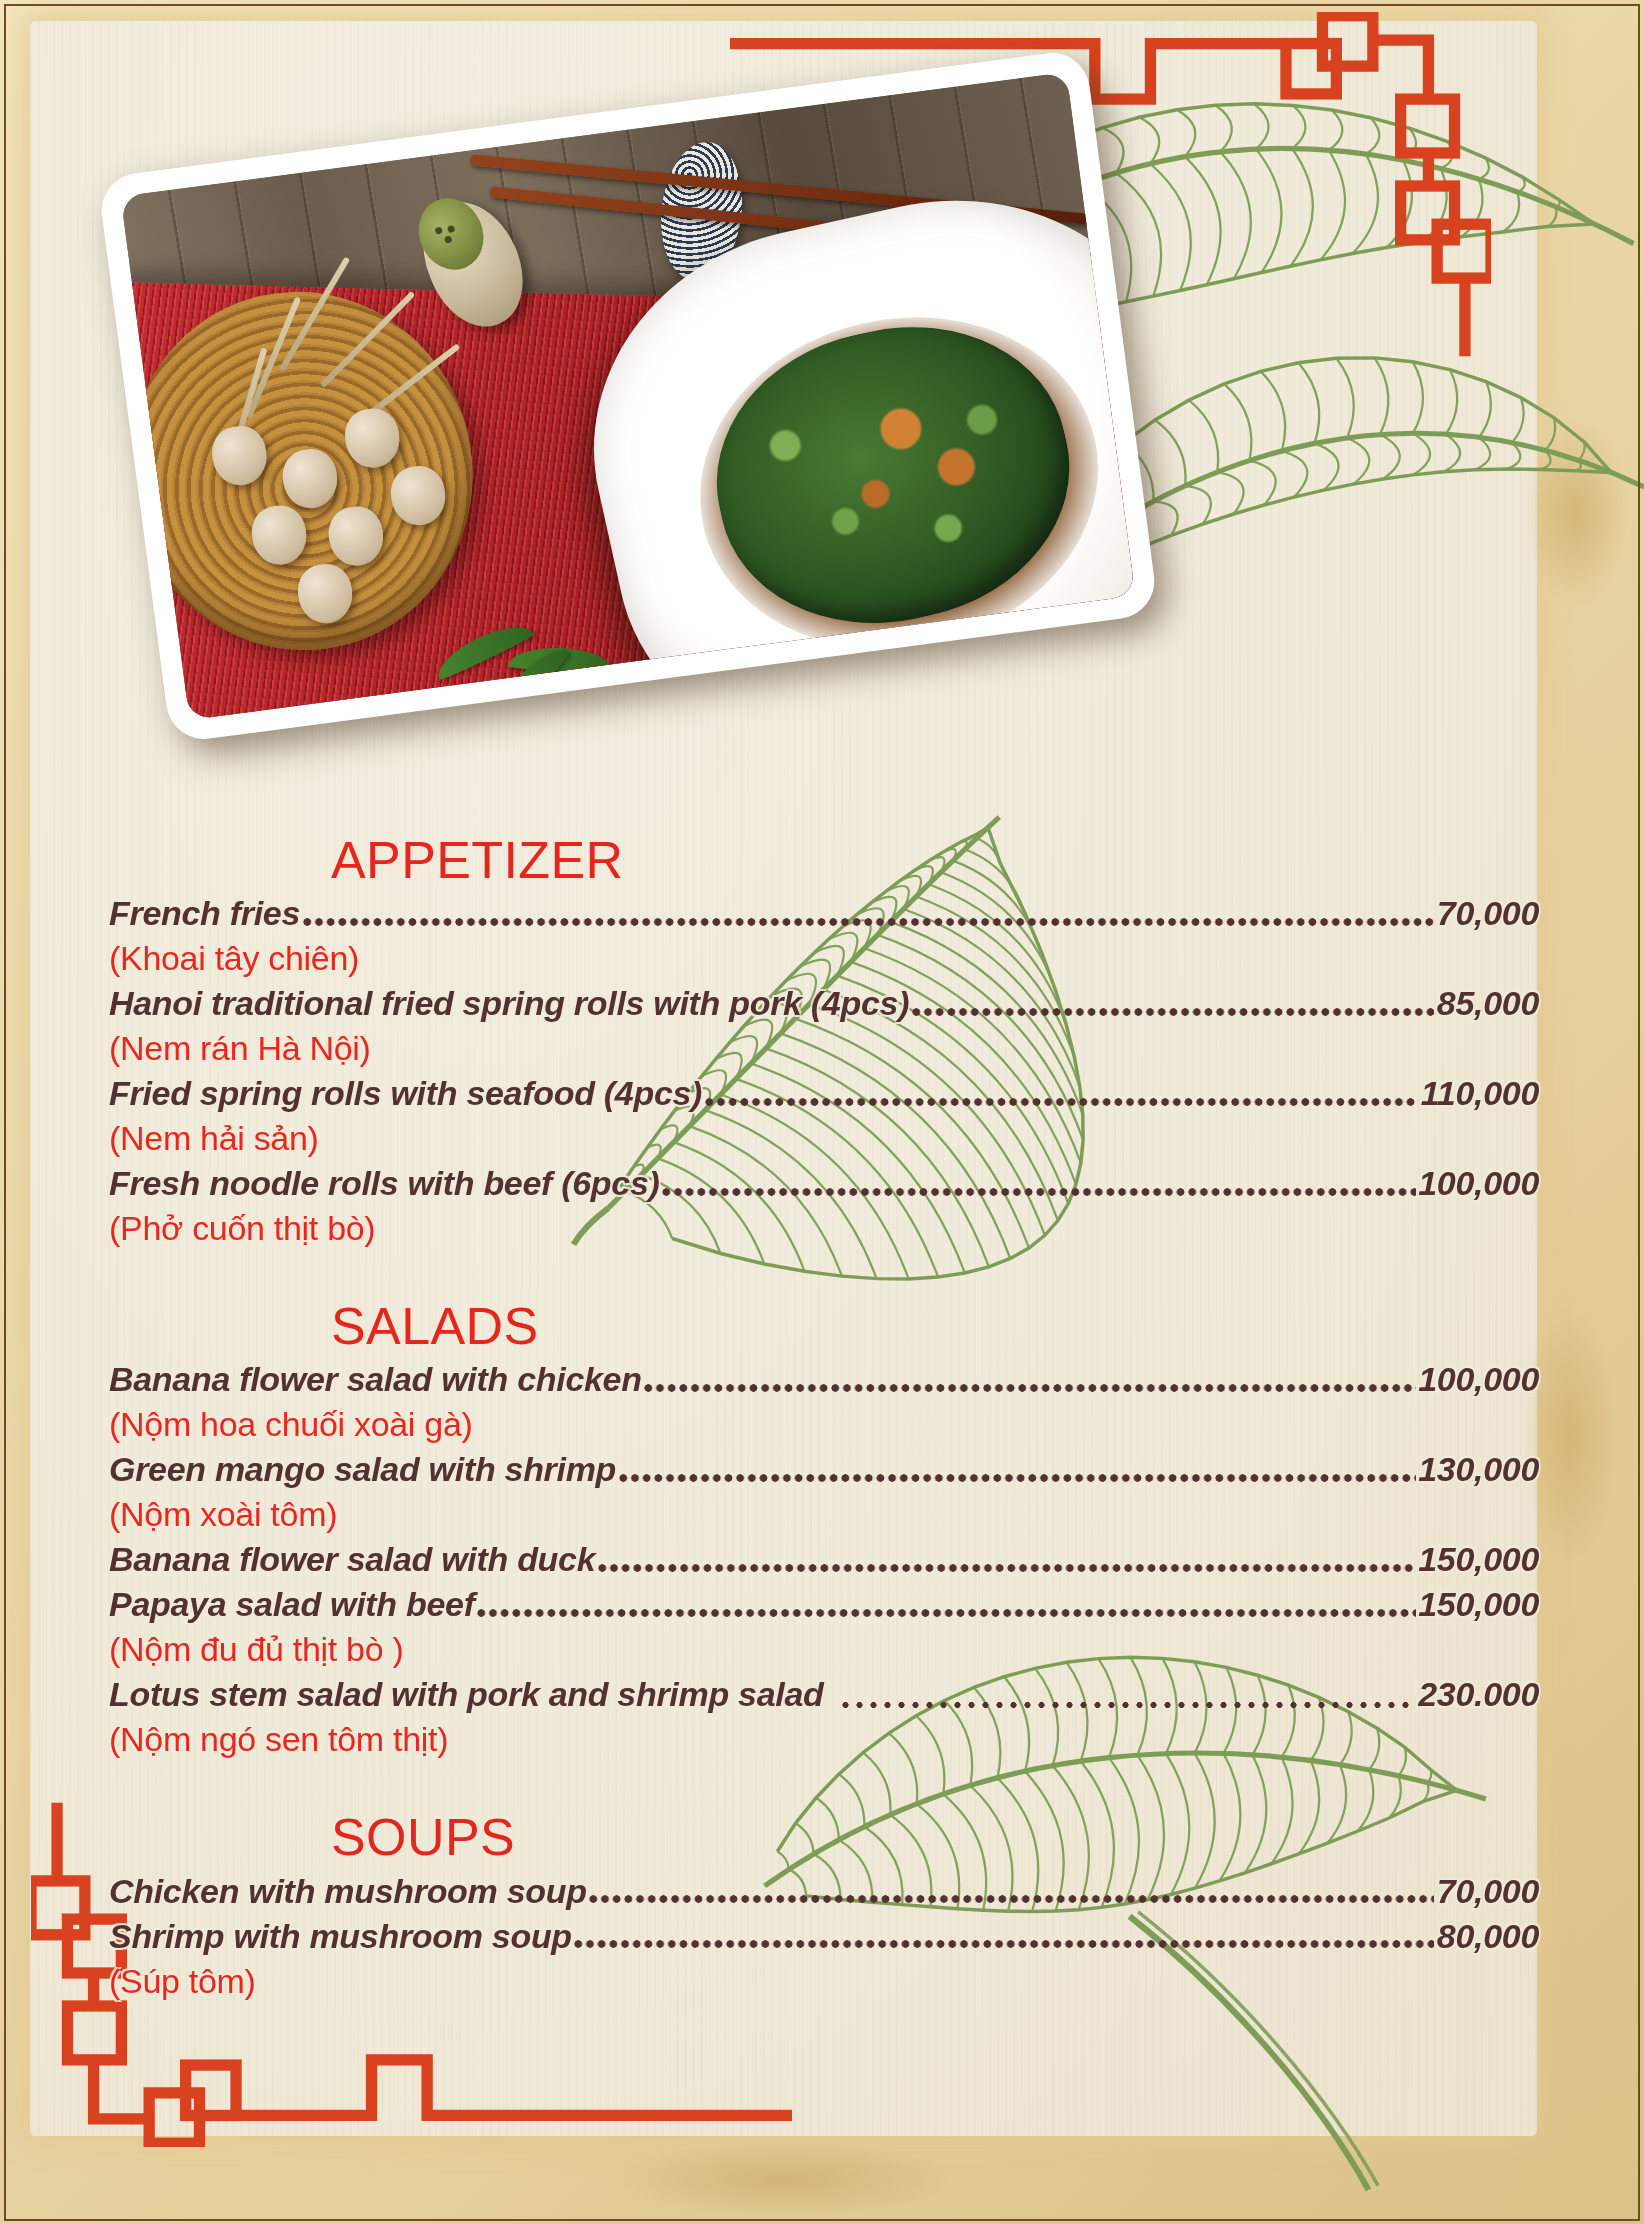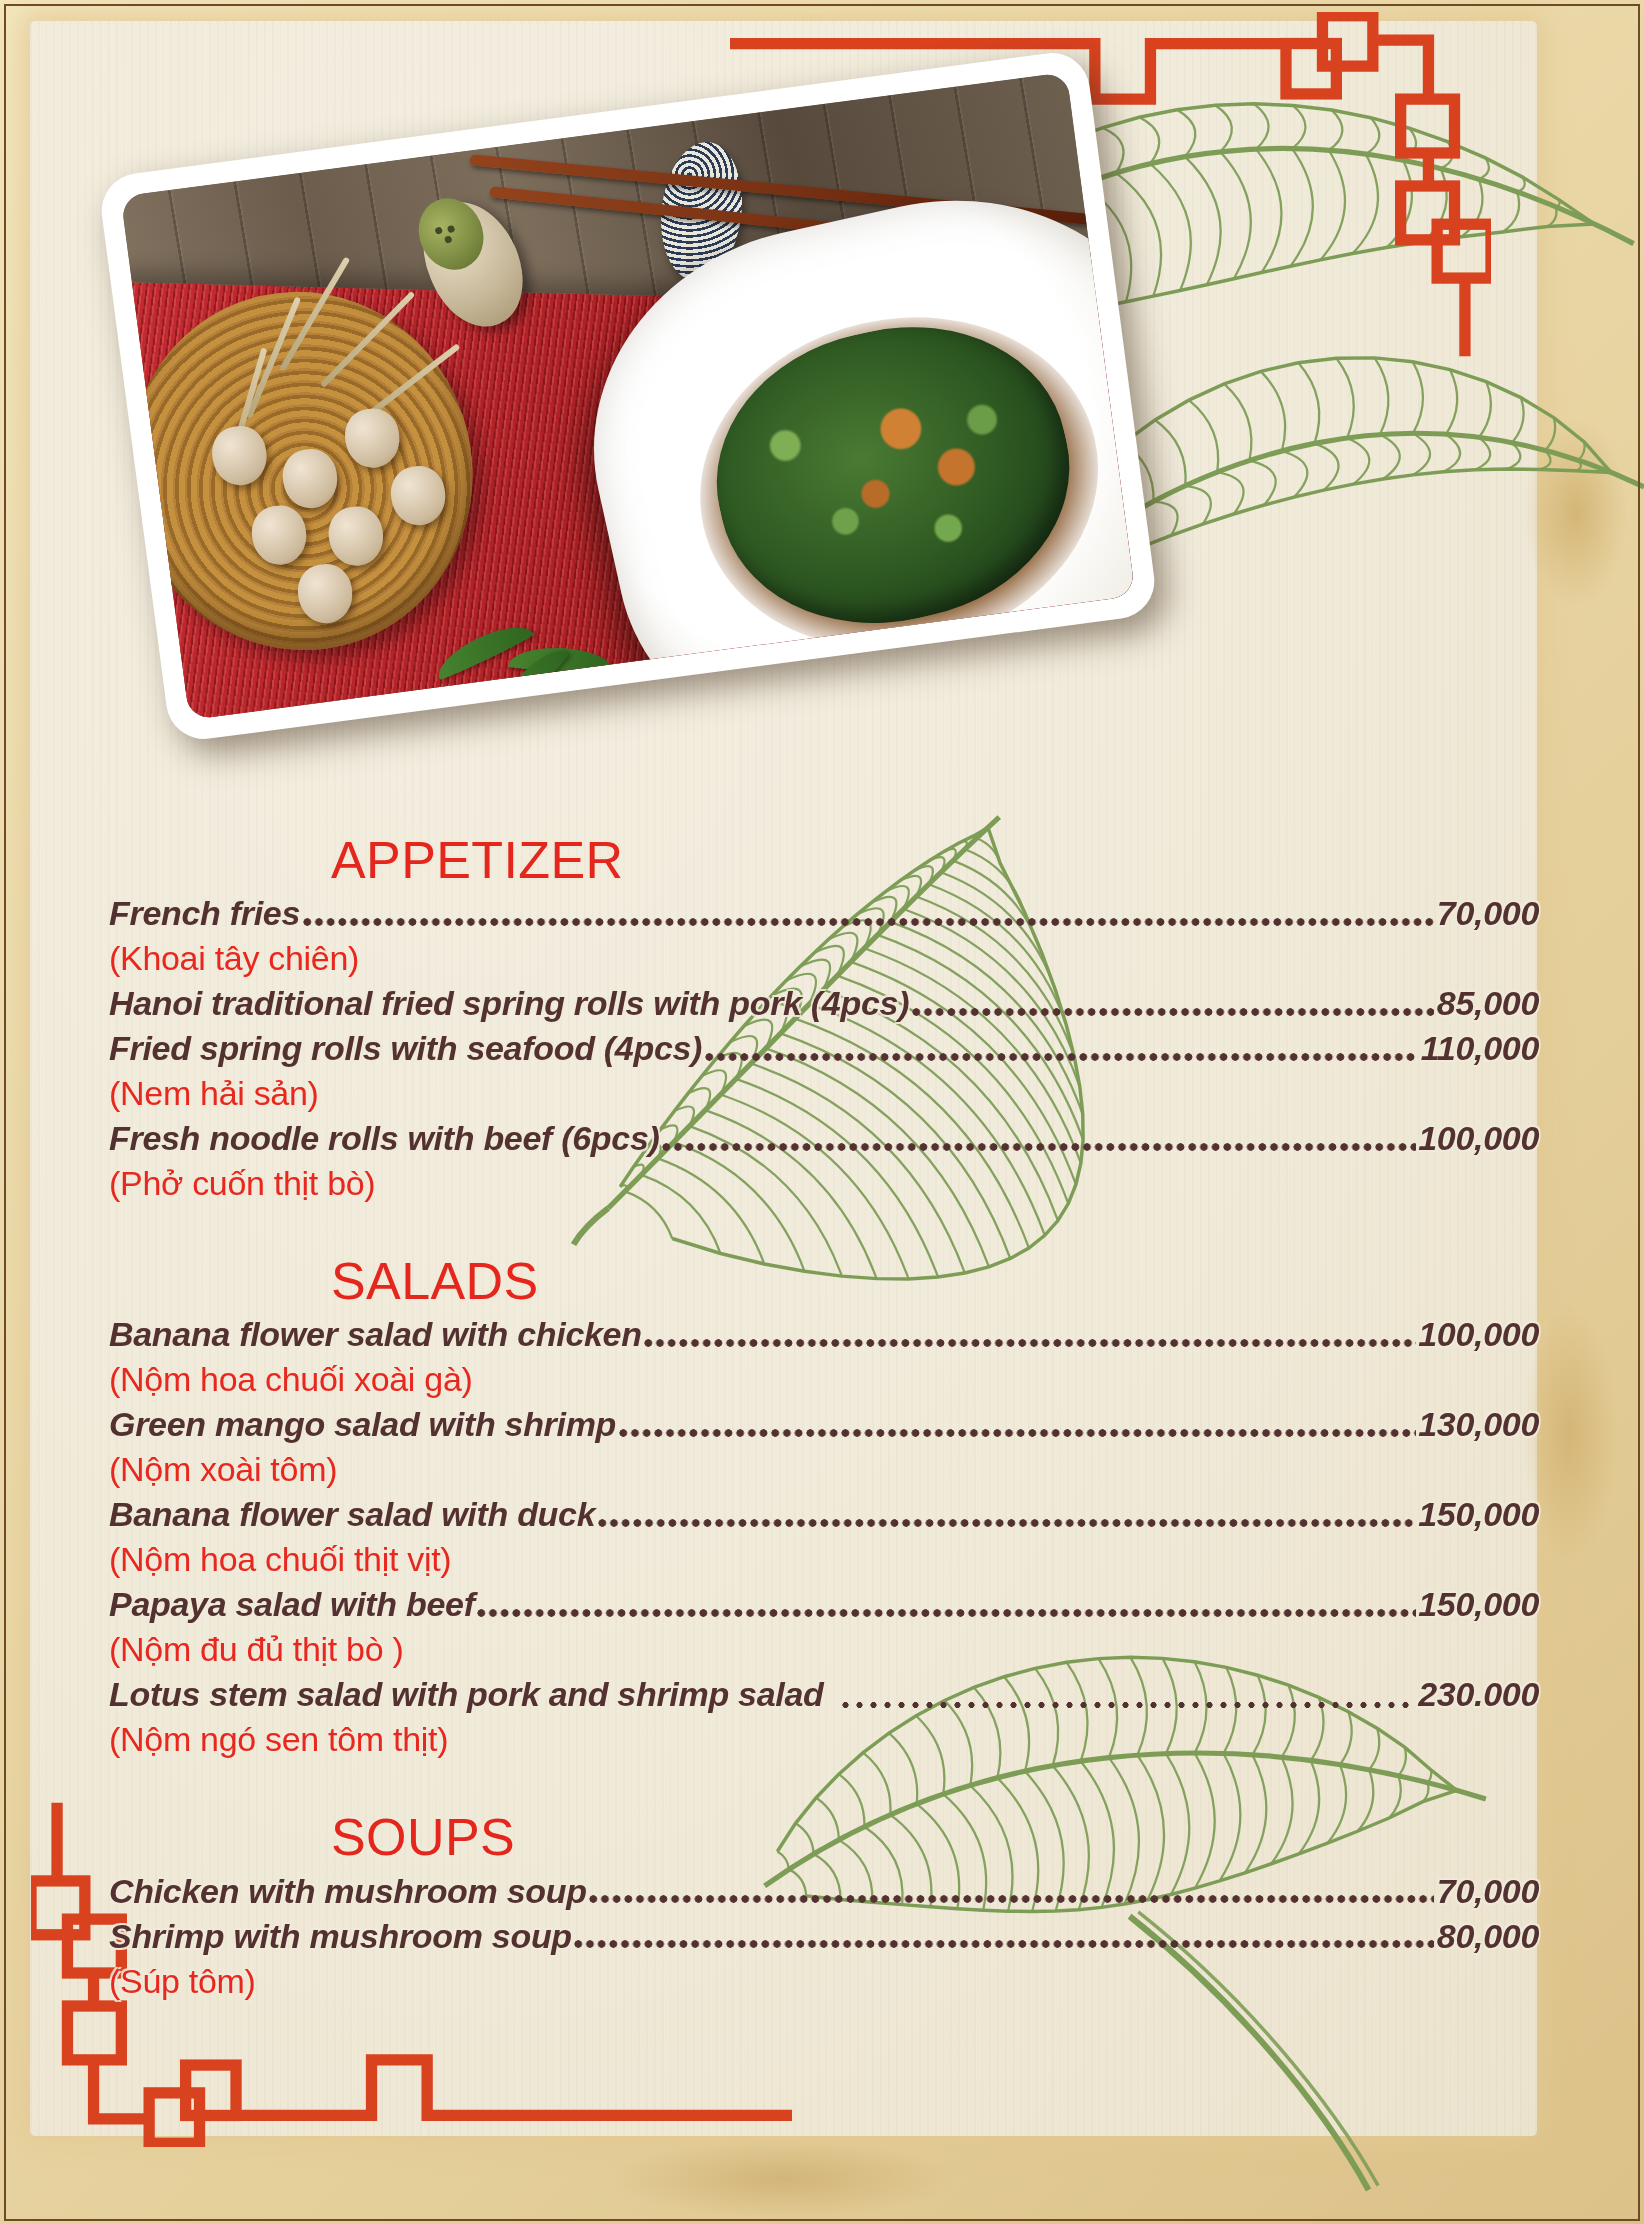--- a/index.html
+++ b/index.html
@@ -396,20 +396,21 @@
     </div>
     <div class="viet">(Khoai tây chiên)</div>
   </div>
 
   <div class="menu-item">
     <div class="row">
       <span class="iname">Hanoi traditional fried spring rolls with pork (4pcs)</span>
       <span class="dots"></span>
       <span class="price">85,000</span>
     </div>
+    <div class="viet">(Nem rán Hà Nội)</div>
   </div>
 
   <div class="menu-item">
     <div class="row">
       <span class="iname">Fried spring rolls with seafood (4pcs)</span>
       <span class="dots"></span>
       <span class="price">110,000</span>
     </div>
     <div class="viet">(Nem hải sản)</div>
   </div>
@@ -445,21 +446,20 @@
     </div>
     <div class="viet">(Nộm xoài tôm)</div>
   </div>
 
   <div class="menu-item">
     <div class="row">
       <span class="iname">Banana flower salad with duck</span>
       <span class="dots"></span>
       <span class="price">150,000</span>
     </div>
-    <div class="viet">(Nộm hoa chuối thịt vịt)</div>
   </div>
 
   <div class="menu-item">
     <div class="row">
       <span class="iname">Papaya salad with beef</span>
       <span class="dots"></span>
       <span class="price">150,000</span>
     </div>
     <div class="viet">(Nộm đu đủ thịt bò )</div>
   </div>

